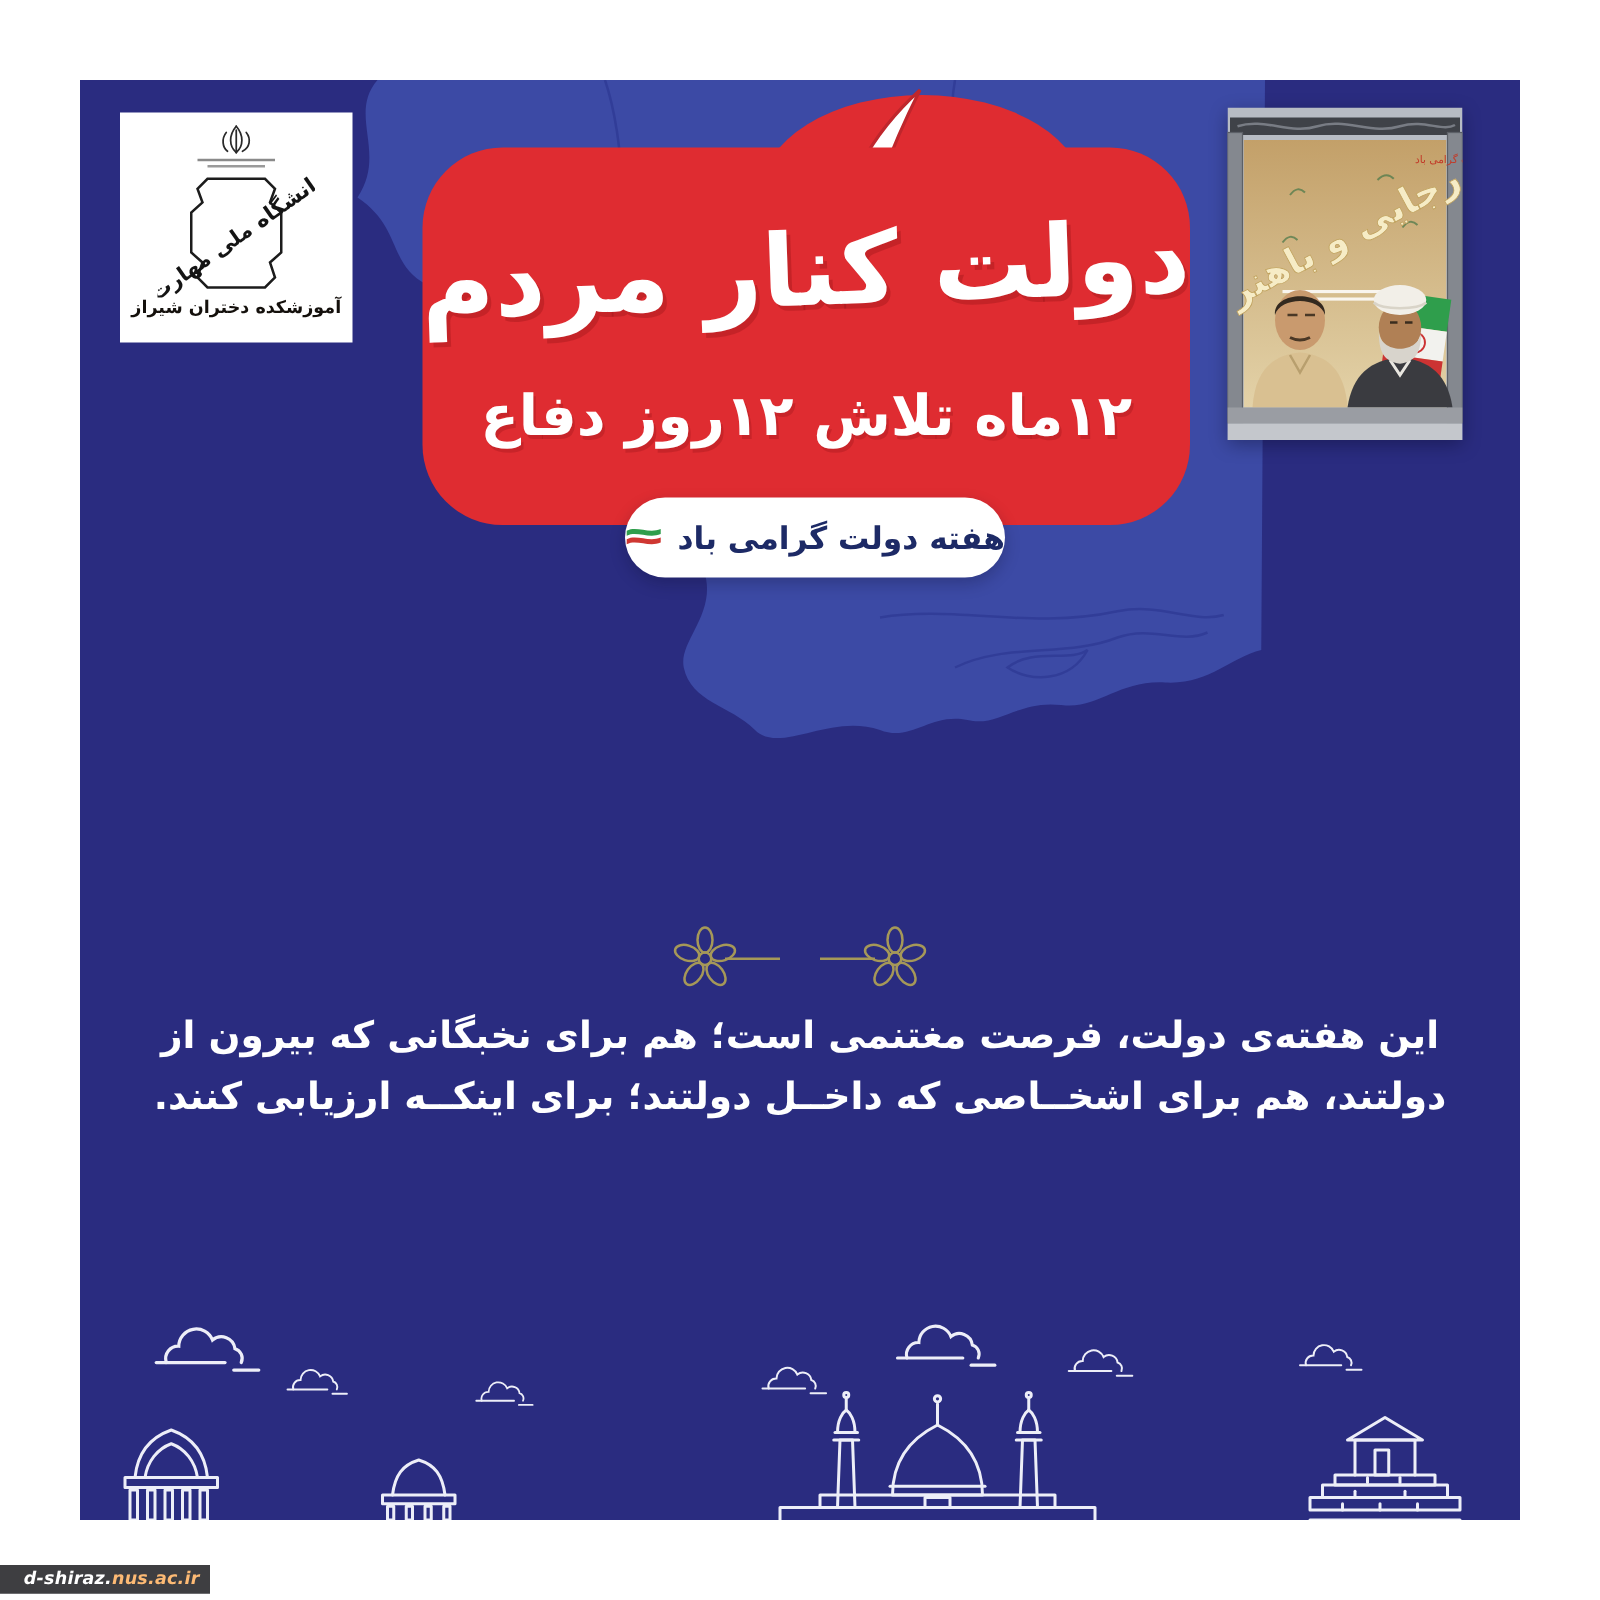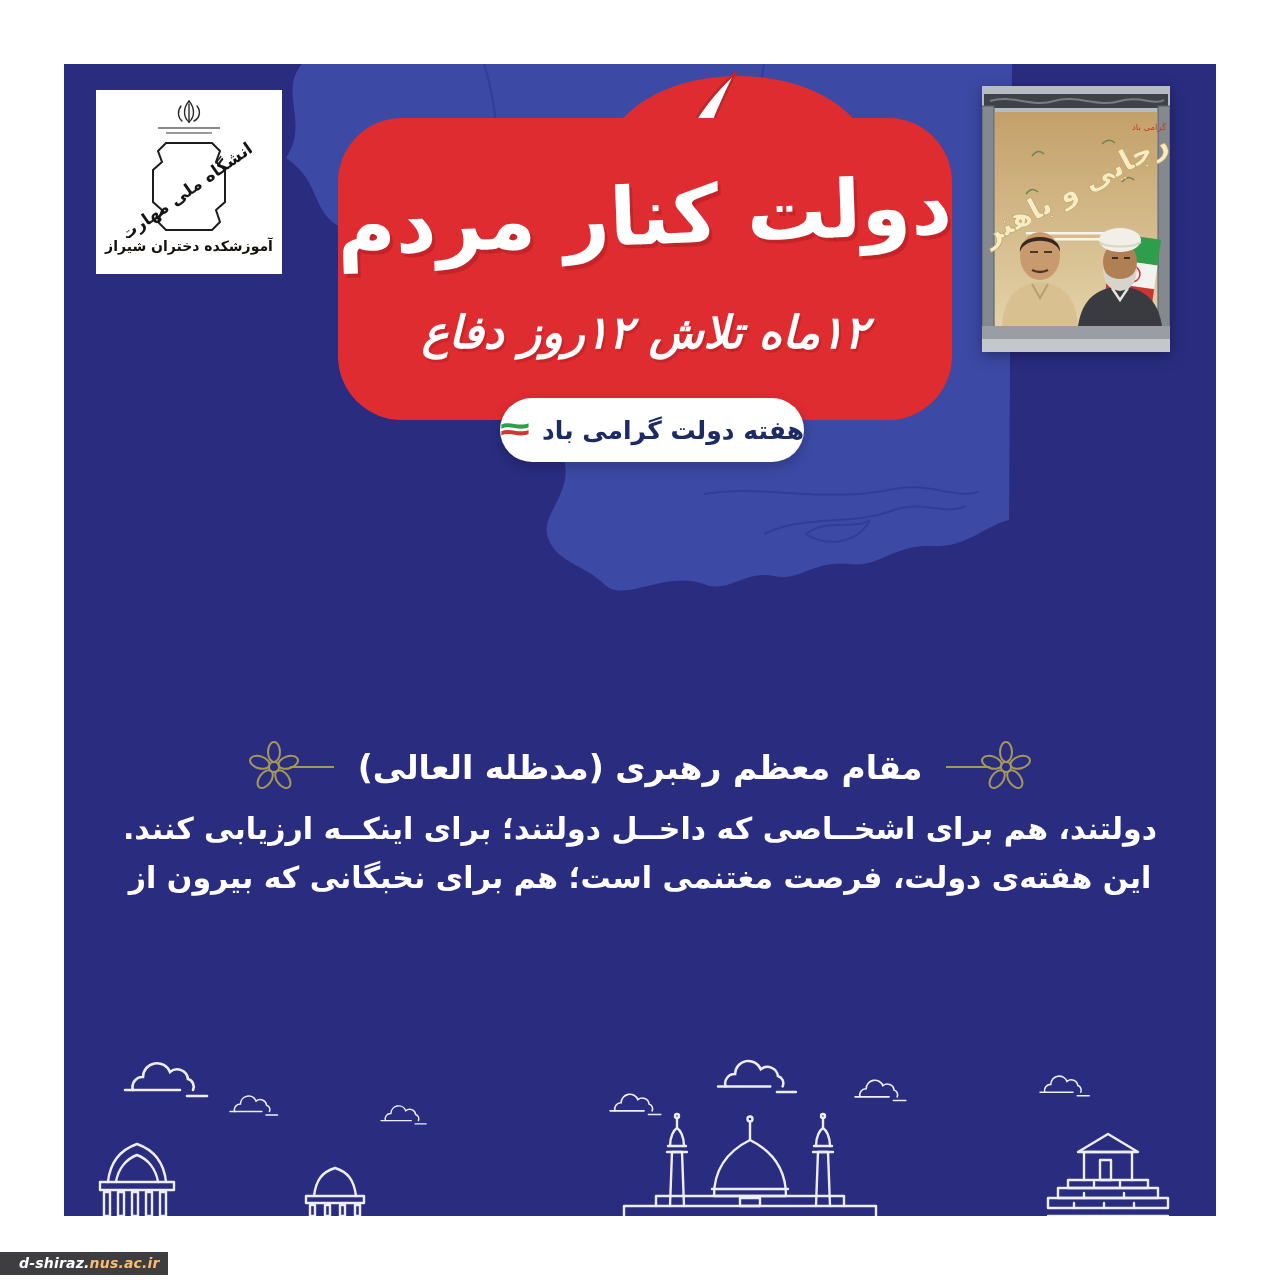--- a/index.html
+++ b/index.html
@@ -12,21 +12,21 @@
     display:flex;flex-direction:column;align-items:center;justify-content:flex-start;padding-top:8px;box-sizing:border-box;}
   .logo-college{direction:rtl;font-size:14px;font-weight:bold;color:#14100c;margin-top:0;white-space:nowrap;}
   
   .banner{position:absolute;left:274px;top:54px;width:614px;height:346px;z-index:2;}
   .banner-bg{position:absolute;left:0;top:0;width:614px;height:302px;background:#df2c31;border-radius:64px;}
   .banner-flourish{position:absolute;left:270px;top:-54px;width:260px;height:150px;}
   .banner-title{position:absolute;top:52px;left:0;width:100%;text-align:center;direction:rtl;color:#ffffff;
     font-size:80px;font-weight:800;white-space:nowrap;transform:rotate(-2deg);
     text-shadow:3px 4px 0 rgba(150,20,24,.35);}
   .banner-subtitle{position:absolute;top:188px;left:0;width:100%;text-align:center;direction:rtl;color:#ffffff;
-    font-size:45px;font-weight:800;white-space:nowrap;text-shadow:2px 3px 0 rgba(150,20,24,.3);font-style:italic;}
+    font-size:45px;font-weight:800;white-space:nowrap;text-shadow:2px 3px 0 rgba(150,20,24,.3);}
   
   .pill{position:absolute;left:436px;top:334px;width:304px;height:64px;background:#ffffff;border-radius:33px;z-index:4;
     display:flex;direction:rtl;align-items:center;justify-content:center;gap:12px;box-shadow:0 5px 12px rgba(10,10,40,.25);}
   .pill-label{color:#1d2a66;font-size:25px;font-weight:800;white-space:nowrap;}
   
   .billboard{position:absolute;left:918px;top:22px;width:188px;height:266px;z-index:3;box-shadow:0 4px 14px rgba(0,0,20,.35);}
   
   .q-head{position:absolute;left:0;top:671px;width:100%;display:flex;align-items:center;justify-content:center;gap:16px;z-index:2;}
   .q-heading{direction:rtl;color:#ffffff;font-size:33px;font-weight:800;white-space:nowrap;}
   .q-text{position:absolute;left:0;top:740px;width:100%;text-align:center;z-index:2;}
@@ -154,37 +154,36 @@
         <g stroke="#a59858" stroke-width="2" fill="none">
           <circle cx="32" cy="32" r="5"></circle>
           <ellipse cx="32" cy="17" rx="6" ry="10"></ellipse>
           <ellipse cx="32" cy="17" rx="6" ry="10" transform="rotate(72 32 32)"></ellipse>
           <ellipse cx="32" cy="17" rx="6" ry="10" transform="rotate(144 32 32)"></ellipse>
           <ellipse cx="32" cy="17" rx="6" ry="10" transform="rotate(216 32 32)"></ellipse>
           <ellipse cx="32" cy="17" rx="6" ry="10" transform="rotate(288 32 32)"></ellipse>
           <line x1="48" y1="32" x2="92" y2="32"></line>
         </g>
       </svg>
-      <div class="q-heading">مقام معظم رهبری (مدظله العالی)</div>
       <svg width="100" height="64" viewBox="0 0 100 64" style="transform:scaleX(-1)" aria-hidden="true">
         <g stroke="#a59858" stroke-width="2" fill="none">
           <circle cx="32" cy="32" r="5"></circle>
           <ellipse cx="32" cy="17" rx="6" ry="10"></ellipse>
           <ellipse cx="32" cy="17" rx="6" ry="10" transform="rotate(72 32 32)"></ellipse>
           <ellipse cx="32" cy="17" rx="6" ry="10" transform="rotate(144 32 32)"></ellipse>
           <ellipse cx="32" cy="17" rx="6" ry="10" transform="rotate(216 32 32)"></ellipse>
           <ellipse cx="32" cy="17" rx="6" ry="10" transform="rotate(288 32 32)"></ellipse>
           <line x1="48" y1="32" x2="92" y2="32"></line>
         </g>
       </svg>
     </div>
 
     <div class="q-text">
+      <div class="q-line">این هفته‌ی دولت، فرصت مغتنمی است؛ هم برای نخبگانی که بیرون از</div>
       <div class="q-line">دولتند، هم برای اشخــاصی که داخــل دولتند؛ برای اینکــه ارزیابی کنند.</div>
-      <div class="q-line">این هفته‌ی دولت، فرصت مغتنمی است؛ هم برای نخبگانی که بیرون از</div>
     </div>
 
     <svg class="skyline" viewBox="0 0 1152 176" aria-hidden="true">
       <defs>
         <g id="cl" fill="none" stroke="#edeef8" stroke-width="2.6" stroke-linecap="round">
           <path d="M8,32 a10,10 0 0 1 10,-13 a14,14 0 0 1 27,-5 a11,11 0 0 1 18,7 a8,8 0 0 1 5,11"></path>
           <path d="M0,32 h55"></path>
           <path d="M62,38 h20"></path>
         </g>
       </defs>

